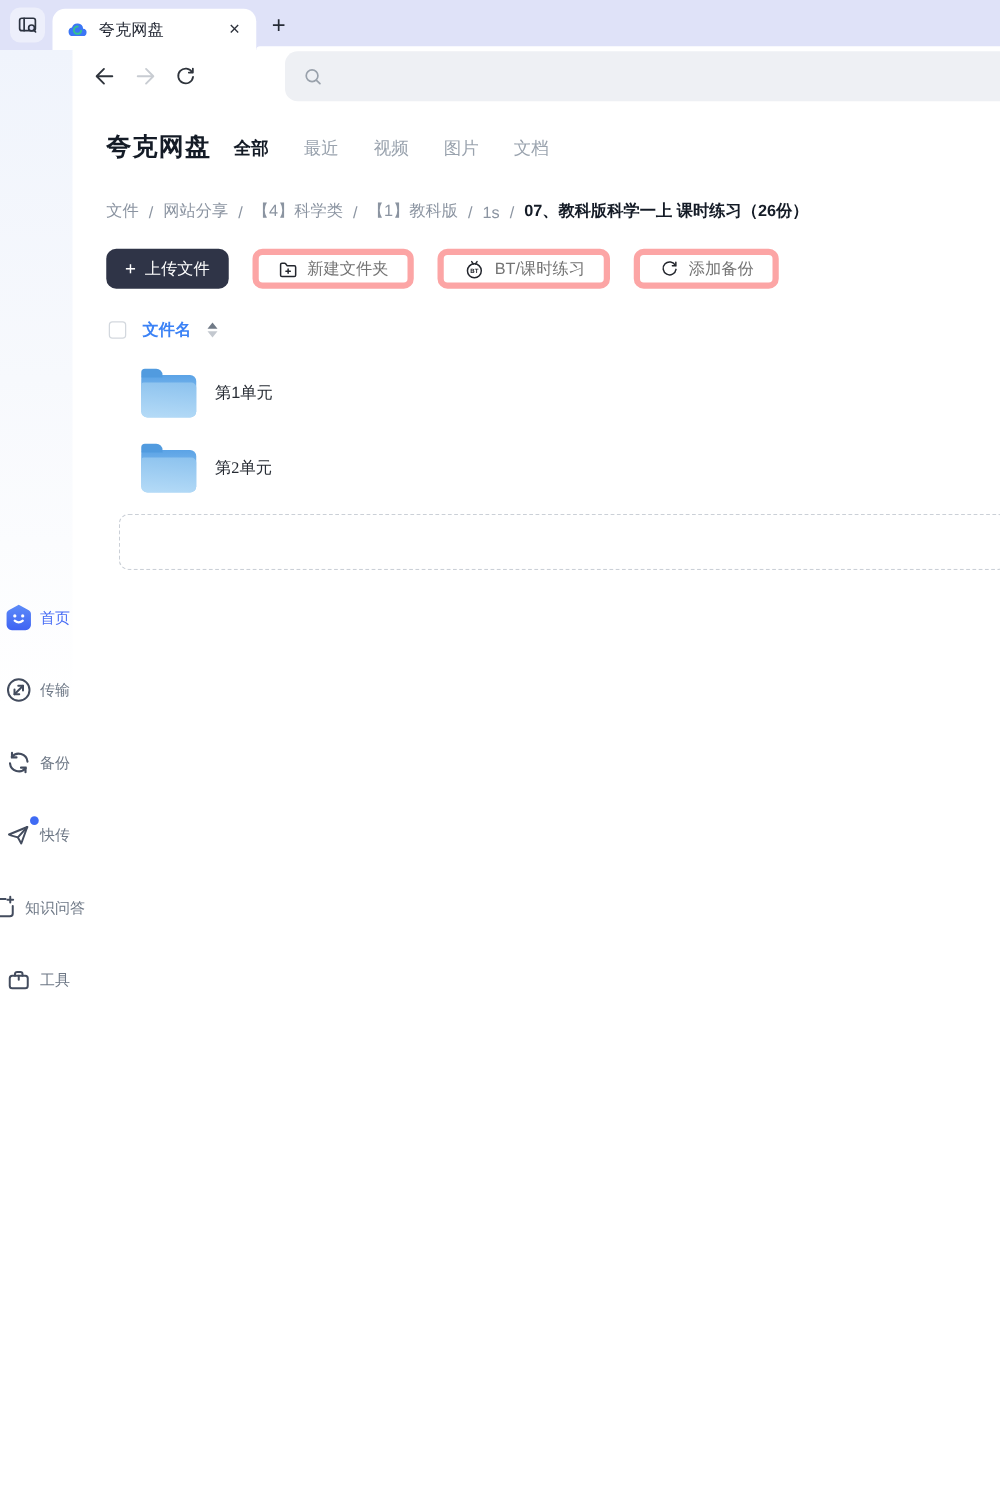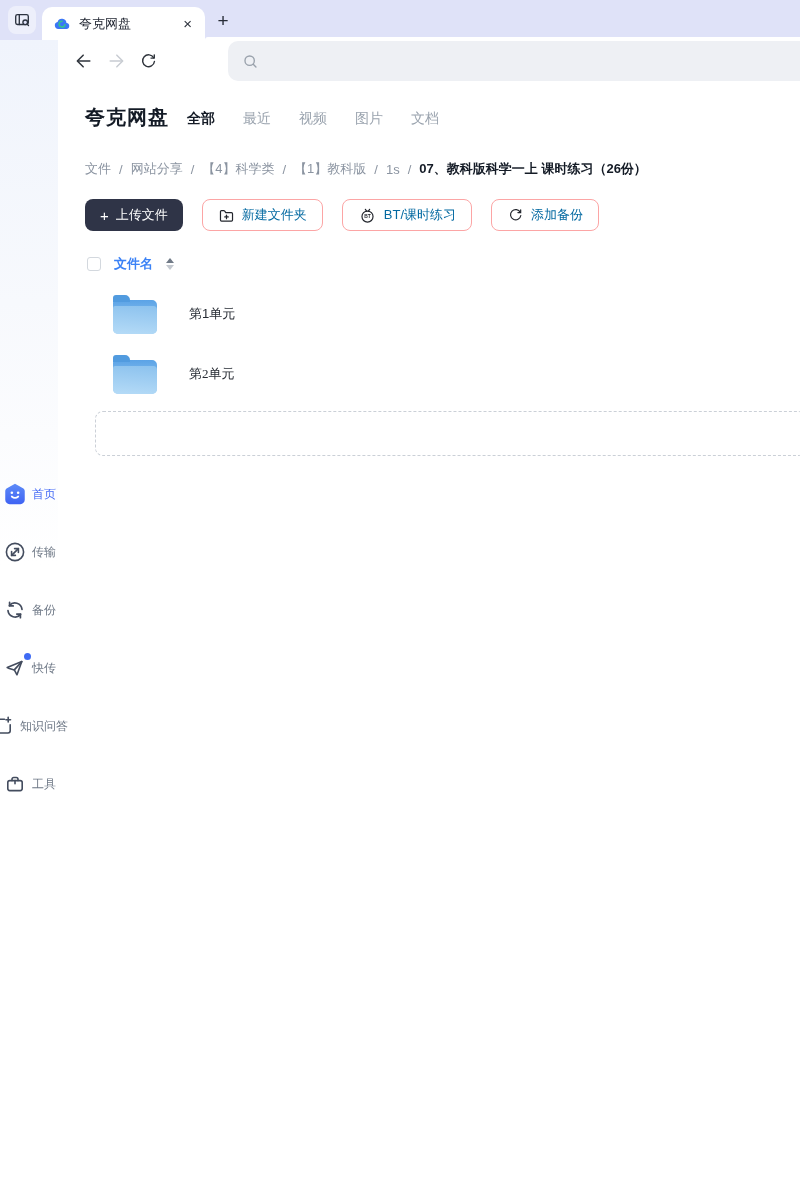--- a/index.html
+++ b/index.html
@@ -35,36 +35,36 @@
   .view-tab { cursor:pointer; }
   .view-tab.active { color:#141b26; font-weight:bold; }
 
   .breadcrumb { position:absolute; left:85px; top:160px; display:flex; align-items:center; gap:8px; font-size:13px; color:#8b94a1; white-space:nowrap; }
   .crumb { cursor:pointer; }
   .crumb-current { color:#141b26; font-weight:bold; }
 
   .toolbar { position:absolute; left:85px; top:199px; display:flex; gap:19px; }
   .btn { height:32px; display:flex; align-items:center; gap:7px; padding:0 15px; border-radius:8px; font-size:13px; cursor:pointer; }
   .btn-primary { background:#2f3447; color:#fff; }
-  .btn-ghost { background:#fff; border:1px solid #fca5a5; color:#0369a1; }
+  .btn-ghost { background:#fff; border:5px solid #fca5a5; color:#737373; }
   .plus-glyph { font-size:15px; line-height:1; }
 
   .list-header { position:absolute; left:87px; top:255px; display:flex; align-items:center; gap:13px; height:18px; }
   .checkbox { width:14px; height:14px; border:1px solid #d3d8de; border-radius:3px; background:#fff; }
   .col-name { font-size:13px; font-weight:bold; color:#3b82f6; }
   .sort { display:flex; flex-direction:column; gap:2px; cursor:pointer; }
   .tri-up { width:0; height:0; border-left:4px solid transparent; border-right:4px solid transparent; border-bottom:5px solid #707a87; }
   .tri-dn { width:0; height:0; border-left:4px solid transparent; border-right:4px solid transparent; border-top:5px solid #c3c8cf; }
 
   .file-row { position:absolute; left:58px; right:6px; height:60px; display:flex; align-items:center; padding-left:55px; cursor:pointer; }
   .file-row.r0 { top:284px; } .file-row.r1 { top:344px;font-family:Liberation Serif, serif; }
   .folder { position:relative; width:44px; height:34px; margin-top:6px; background:linear-gradient(180deg,#5ba3e6 0%, #a9d4f5 100%); border-radius:3px 5px 5px 5px; }
   .folder::before { content:''; position:absolute; top:-5px; left:0; width:17px; height:7px; background:#519bdf; border-radius:3px 5px 0 0; }
   .folder::after { content:''; position:absolute; top:6px; left:0; right:0; bottom:0; background:linear-gradient(185deg,#8cc2ee 0%, #b5dbf7 100%); border-radius:2px 4px 5px 5px; }
-  .file-name { margin-left:32px; font-size:13px; color:#262b33; }
+  .file-name { margin-left:15px; font-size:13px; color:#262b33; }
 
   .dropzone { position:absolute; left:95px; right:-6px; top:411px; height:45px; border:1px dashed #cbd0d7; border-radius:8px; }
 
   
   .stamp { position:absolute; left:395px; top:1008px; width:382px; height:188px; transform:rotate(-3.5deg); pointer-events:none; }
   .stamp text { font-family:"Liberation Sans", sans-serif; }
 </style>
 </head>
 <body>
 

